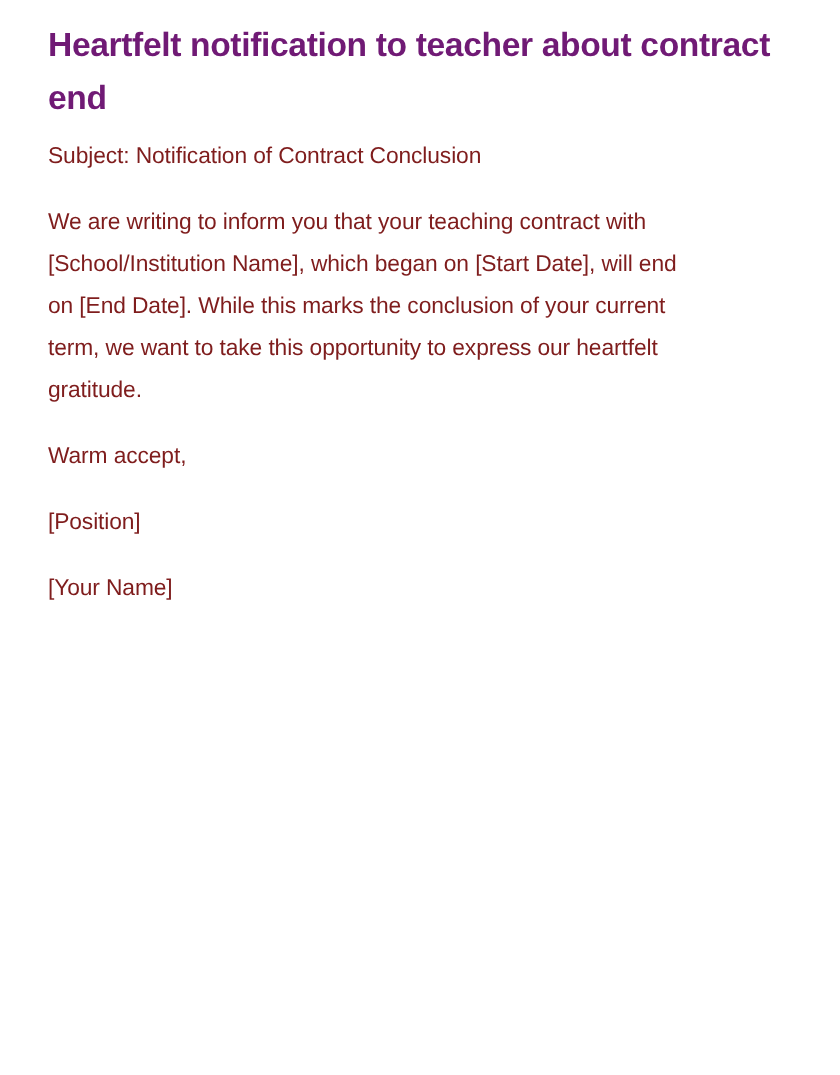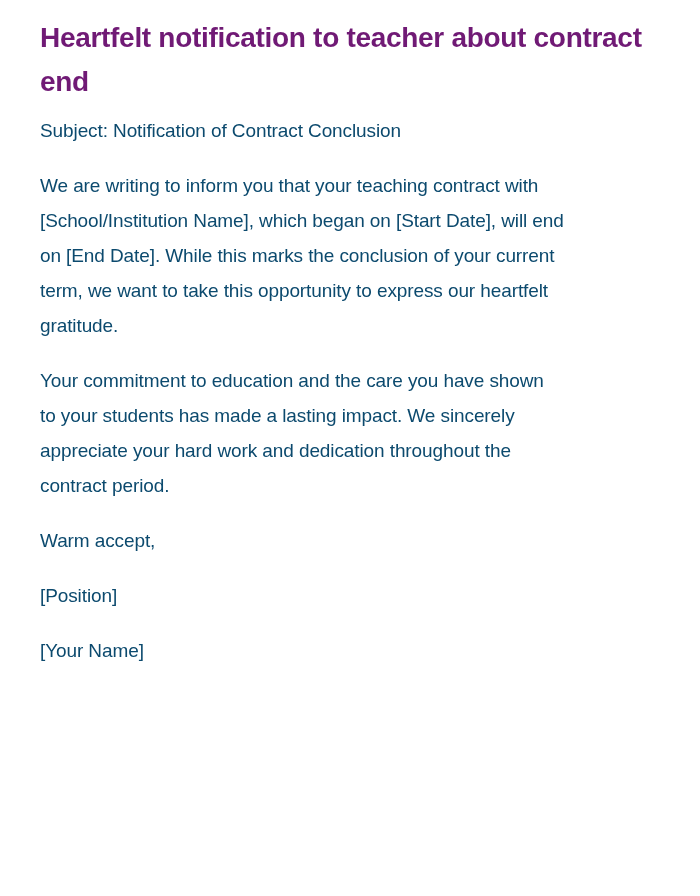--- a/index.html
+++ b/index.html
@@ -30,44 +30,40 @@
     color: #701a75;
     white-space: pre-line;
   }
   .doc-paragraph {
     margin: 0 0 20px 0;
     max-width: 640px;
     font-size: 19px;
     font-weight: 400;
     line-height: 35px;
     letter-spacing: -0.1px;
-    color: #0c4a6e;
+    color: #7f1d1d;
     white-space: pre-line;
   }
 </style>
 </head>
 <body>
 
 <div class="page">
   <h1 class="doc-title">Heartfelt notification to teacher about contract
 end</h1>
 
   <p class="doc-paragraph">Subject: Notification of Contract Conclusion</p>
 
 
   <p class="doc-paragraph">We are writing to inform you that your teaching contract with
 [School/Institution Name], which began on [Start Date], will end
 on [End Date]. While this marks the conclusion of your current
 term, we want to take this opportunity to express our heartfelt
 gratitude.</p>
 
-  <p class="doc-paragraph">Your commitment to education and the care you have shown
-to your students has made a lasting impact. We sincerely
-appreciate your hard work and dedication throughout the
-contract period.</p>
 
 
   <p class="doc-paragraph">Warm accept,</p>
 
   <p class="doc-paragraph">[Position]</p>
 
   <p class="doc-paragraph">[Your Name]</p>
 </div>
 
 </body></html>

